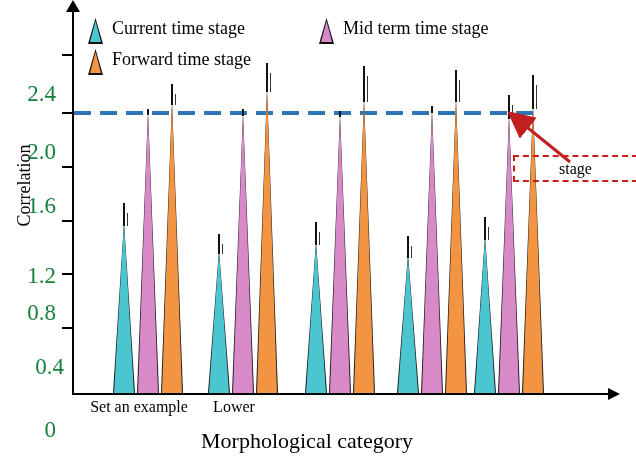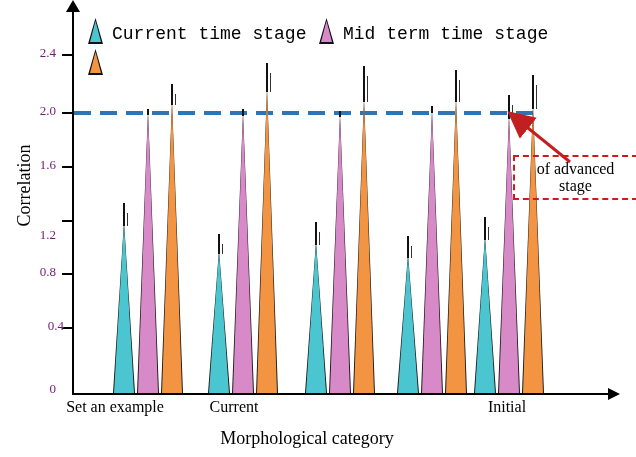--- a/index.html
+++ b/index.html
@@ -22,32 +22,32 @@
   }
   #x-arrow{
     position:absolute;left:608px;top:388px;width:0;height:0;
     border-top:6px solid transparent;border-bottom:6px solid transparent;
     border-left:12px solid #000;
   }
 
   .tick{position:absolute;left:62px;width:11px;height:2px;background:#000;}
   .tick-label{
     position:absolute;right:0;width:56px;text-align:right;
-    font-size:13px;color:#701a75;line-height:1;
+    font-size:23px;color:#15803d;line-height:1;margin-top:36px;
   }
 
   #y-title{
     position:absolute;left:-46px;top:175px;width:140px;
     text-align:center;font-size:18px;
     transform:rotate(-90deg);transform-origin:center center;
     white-space:nowrap;
   }
   #x-title{
     position:absolute;left:72px;top:428px;width:470px;
-    text-align:center;font-size:18px;white-space:nowrap;
+    text-align:center;font-size:22px;white-space:nowrap;
   }
   .cat-label{
     position:absolute;top:398px;text-align:center;
     font-size:16px;white-space:nowrap;
   }
 
   
   #threshold-line{
     position:absolute;left:74px;top:111px;width:460px;height:4px;
     background:repeating-linear-gradient(to right,
@@ -68,21 +68,21 @@
   #annotation-box{
     position:absolute;left:513px;top:155px;width:113px;
     border:2px dashed #d01a1a;
     padding:3px 4px;
     font-size:16px;line-height:1.08;text-align:center;color:#000;
   }
   #annotation-arrow{position:absolute;left:500px;top:105px;}
 
   
   #legend{position:absolute;left:88px;top:18px;width:440px;}
-  .legend-item{position:absolute;display:flex;align-items:flex-end;font-family:Liberation Mono, monospace;}
+  .legend-item{position:absolute;display:flex;align-items:flex-start;}
   .legend-swatch{
     width:15px;height:26px;margin-right:9px;
     clip-path:polygon(50% 0%,100% 100%,0% 100%);
     position:relative;
   }
   .legend-swatch .inner{
     position:absolute;left:2px;right:2px;bottom:2px;top:3px;
     clip-path:polygon(50% 0%,100% 100%,0% 100%);
   }
   .legend-text{font-size:18px;color:#000;white-space:nowrap;}
@@ -108,23 +108,22 @@
   <div class="tick-label" style="top:104px;width:56px;left:0">2.0</div>
   <div class="tick-label" style="top:158px;width:56px;left:0">1.6</div>
   <div class="tick-label" style="top:228px;width:56px;left:0">1.2</div>
   <div class="tick-label" style="top:265px;width:56px;left:0">0.8</div>
   <div class="tick-label" style="top:319px;width:56px;left:8px">0.4</div>
   <div class="tick-label" style="top:382px;width:56px;left:0">0</div>
 
   <div id="y-title">Correlation</div>
   <div id="x-title">Morphological category</div>
 
-  <div class="cat-label" style="left:48px;width:134px">Set an example</div>
-  <div class="cat-label" style="left:186px;width:96px">Current</div>
-  <div class="cat-label" style="left:462px;width:90px">Initial</div>
+  <div class="cat-label" style="left:72px;width:134px">Set an example</div>
+  <div class="cat-label" style="left:186px;width:96px">Lower</div>
 
   <div id="threshold-line"></div>
 
   <div id="plot-spikes">
       <div class="spike" style="left: 113px; top: 221.59px; width: 22px; height: 171.41px; position: absolute;">
         <div class="tri-outline" style="height: 171.41px;"></div>
         <div class="tri" style="height: 169.41px; left: 1px; width: 20px; background: rgb(75, 197, 208);"></div>
       </div>
       <div style="position: absolute; left: 123px; top: 203.325px; width: 2px; height: 22.265px; background: rgb(17, 17, 17);"></div>
       <div style="position: absolute; left: 127px; top: 213.325px; width: 1px; height: 12.265px; background: rgb(51, 51, 51);"></div>
@@ -217,37 +216,37 @@
   <svg id="annotation-arrow" width="80" height="62">
     <defs>
       <marker id="ah" markerWidth="9" markerHeight="9" refX="7" refY="4.5" orient="auto">
         <path d="M0,0 L9,4.5 L0,9 z" fill="#c22020"></path>
       </marker>
     </defs>
     <line x1="70" y1="57" x2="12" y2="10" stroke="#c22020" stroke-width="3" marker-end="url(#ah)"></line>
   </svg>
 
   <div id="annotation-box">
-    <div>of advanced</div>
     <div>stage</div>
   </div>
 
   <div id="legend">
     <div class="legend-item" style="left:0;top:0">
       <span class="legend-swatch" style="background:#111">
         <span class="inner" style="background:#4BC5D0"></span>
       </span>
       <span class="legend-text">Current time stage</span>
     </div>
     <div class="legend-item" style="left:231px;top:0">
       <span class="legend-swatch" style="background:#111">
         <span class="inner" style="background:#D889C8"></span>
       </span>
       <span class="legend-text">Mid term time stage</span>
     </div>
     <div class="legend-item" style="left:0;top:31px">
       <span class="legend-swatch" style="background:#111">
         <span class="inner" style="background:#F29441"></span>
       </span>
+      <span class="legend-text">Forward time stage</span>
     </div>
   </div>
 
 </div>
 
 </body></html>

